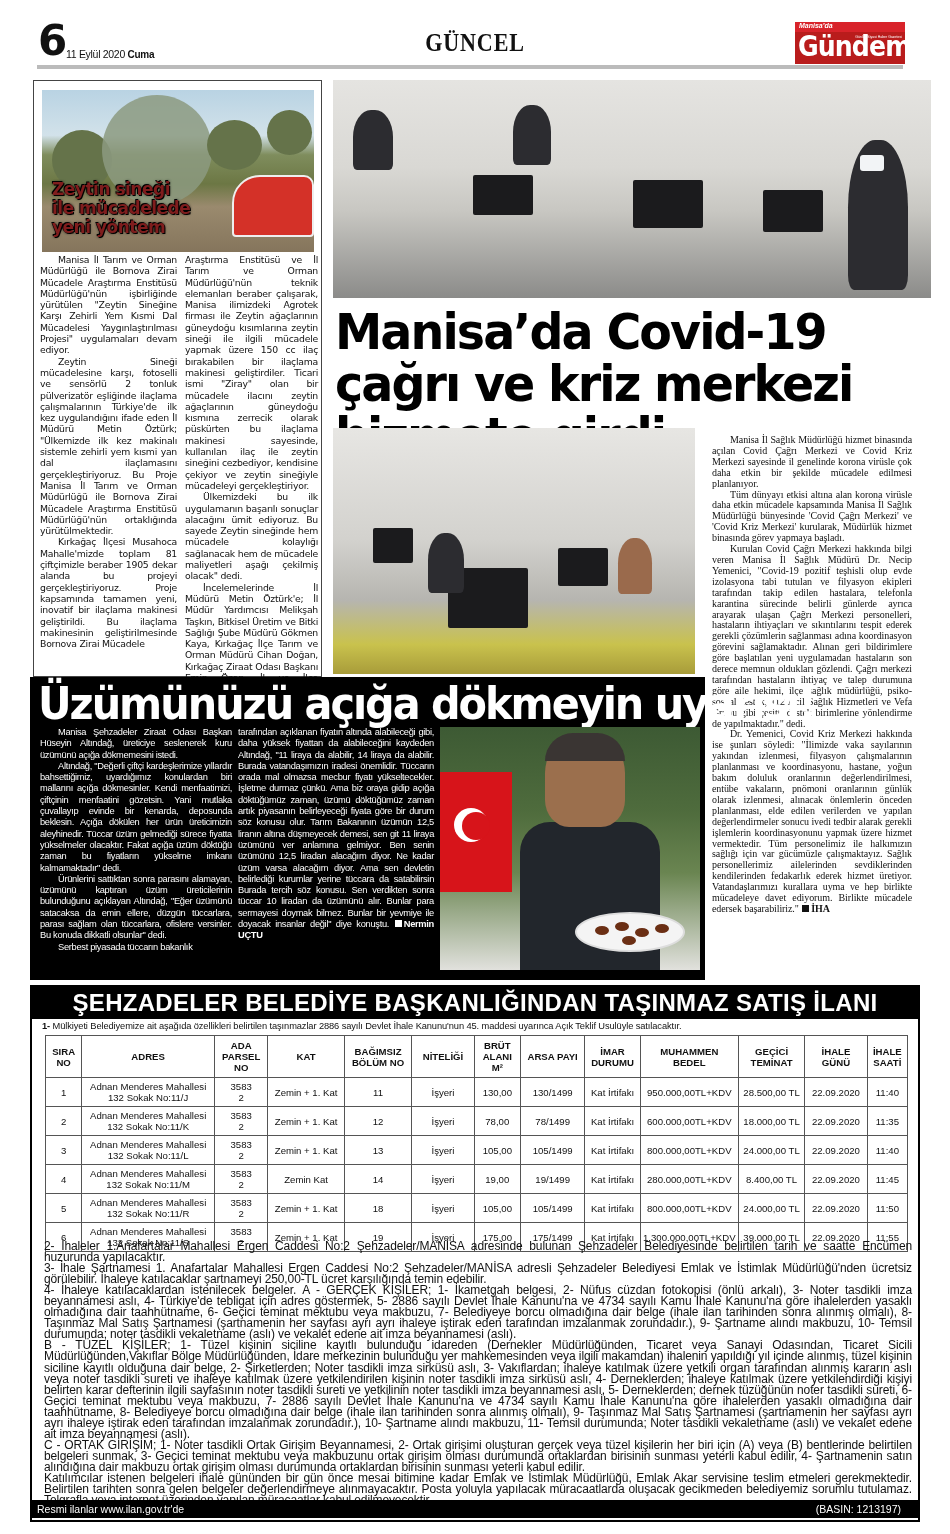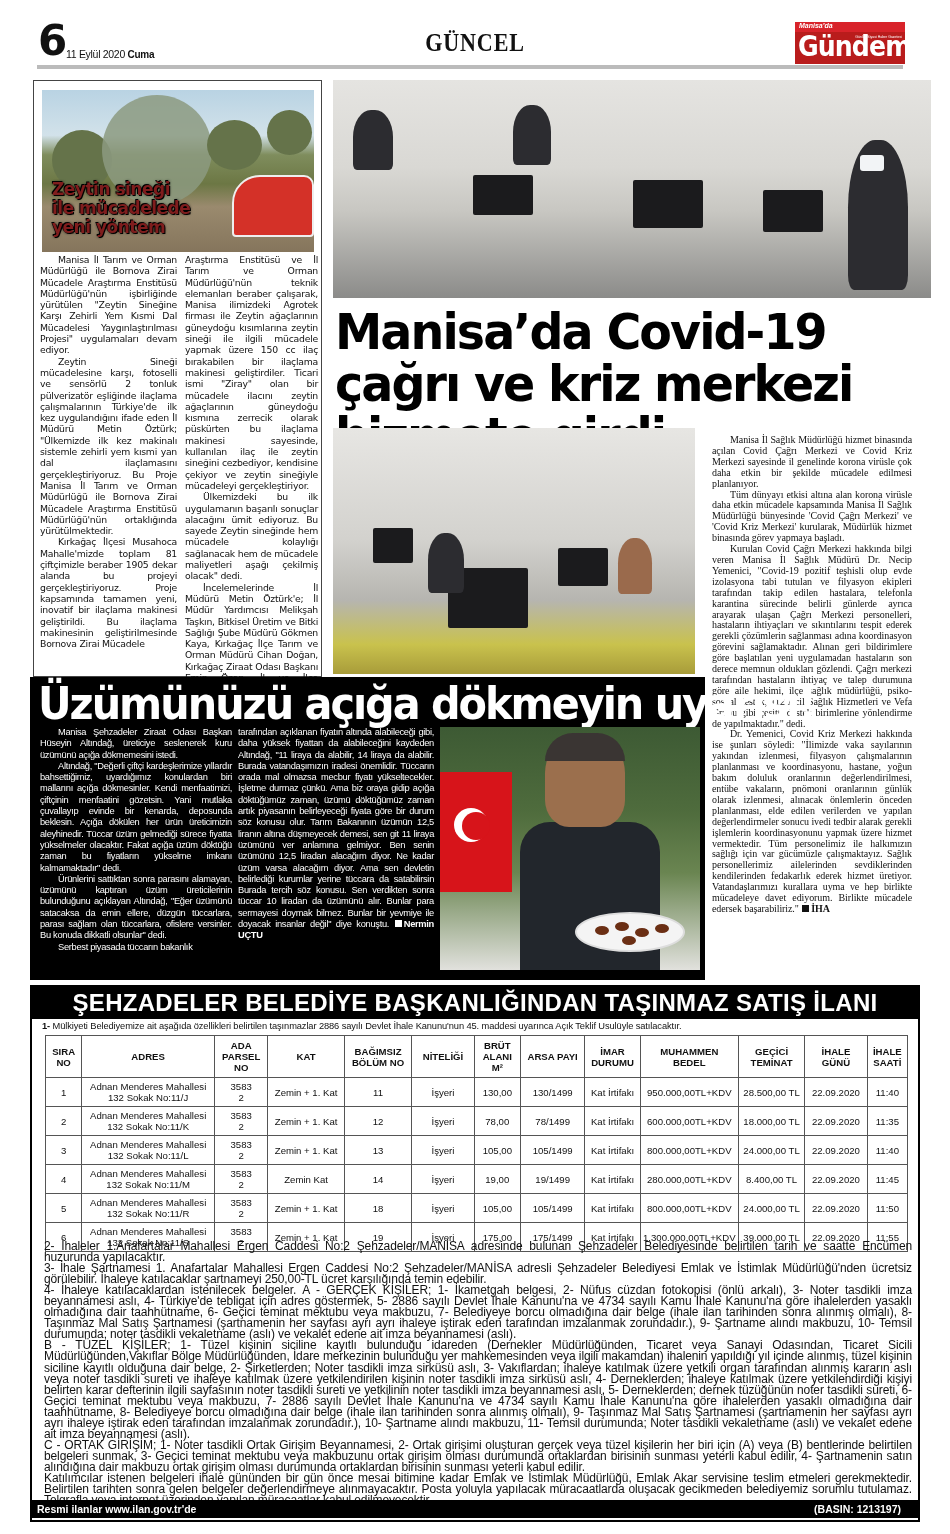--- a/index.html
+++ b/index.html
@@ -57,21 +57,21 @@
 #ad-box{left:30px;top:985px;width:890px;height:537px;border:2px solid #000;background:#fff}
 #ad-title-bar{left:31px;top:986px;width:888px;height:33px;background:#000;color:#fff;text-align:center;font-weight:bold;font-size:24px;line-height:33px;letter-spacing:0.3px}
 #ad-intro{left:42px;top:1021px;font-size:9.3px;letter-spacing:-0.1px}
 #ad-intro b{font-weight:bold}
 #ad-table{left:45px;top:1035px;width:863px;border-collapse:collapse;font-size:9.6px}
 #ad-table th,#ad-table td{border:1.6px solid #555;text-align:center;vertical-align:middle;padding:0 2px}
 #ad-table th{font-weight:bold;height:42px;line-height:11px;font-size:9.6px}
 #ad-table td{height:29px;line-height:11px}
 #ad-body{left:44px;top:1241px;width:868px;font-size:12px;line-height:11.05px;letter-spacing:-0.12px;text-align:justify}
 #ad-body b{font-weight:normal}
-#ad-footer{left:31px;top:1500px;width:888px;height:18px;background:#000;color:#fff;font-weight:bold;font-size:10.5px;line-height:18px}
+#ad-footer{left:31px;top:1500px;width:888px;height:18px;background:#000;color:#fff;font-weight:normal;font-size:10.5px;line-height:18px}
 #ad-footer .l{position:absolute;left:6px}
 #ad-footer .r{position:absolute;right:18px}
 .sq{display:inline-block;width:7px;height:7px;background:currentColor;margin:0 2px 0 1px;vertical-align:0}
 </style>
 </head>
 <body>
 
 <div class="abs" id="hdr-num">6</div>
 <div class="abs" id="hdr-date"><span>11 Eylül 2020</span> <b>Cuma</b></div>
 <div class="abs" id="hdr-section">GÜNCEL</div>

